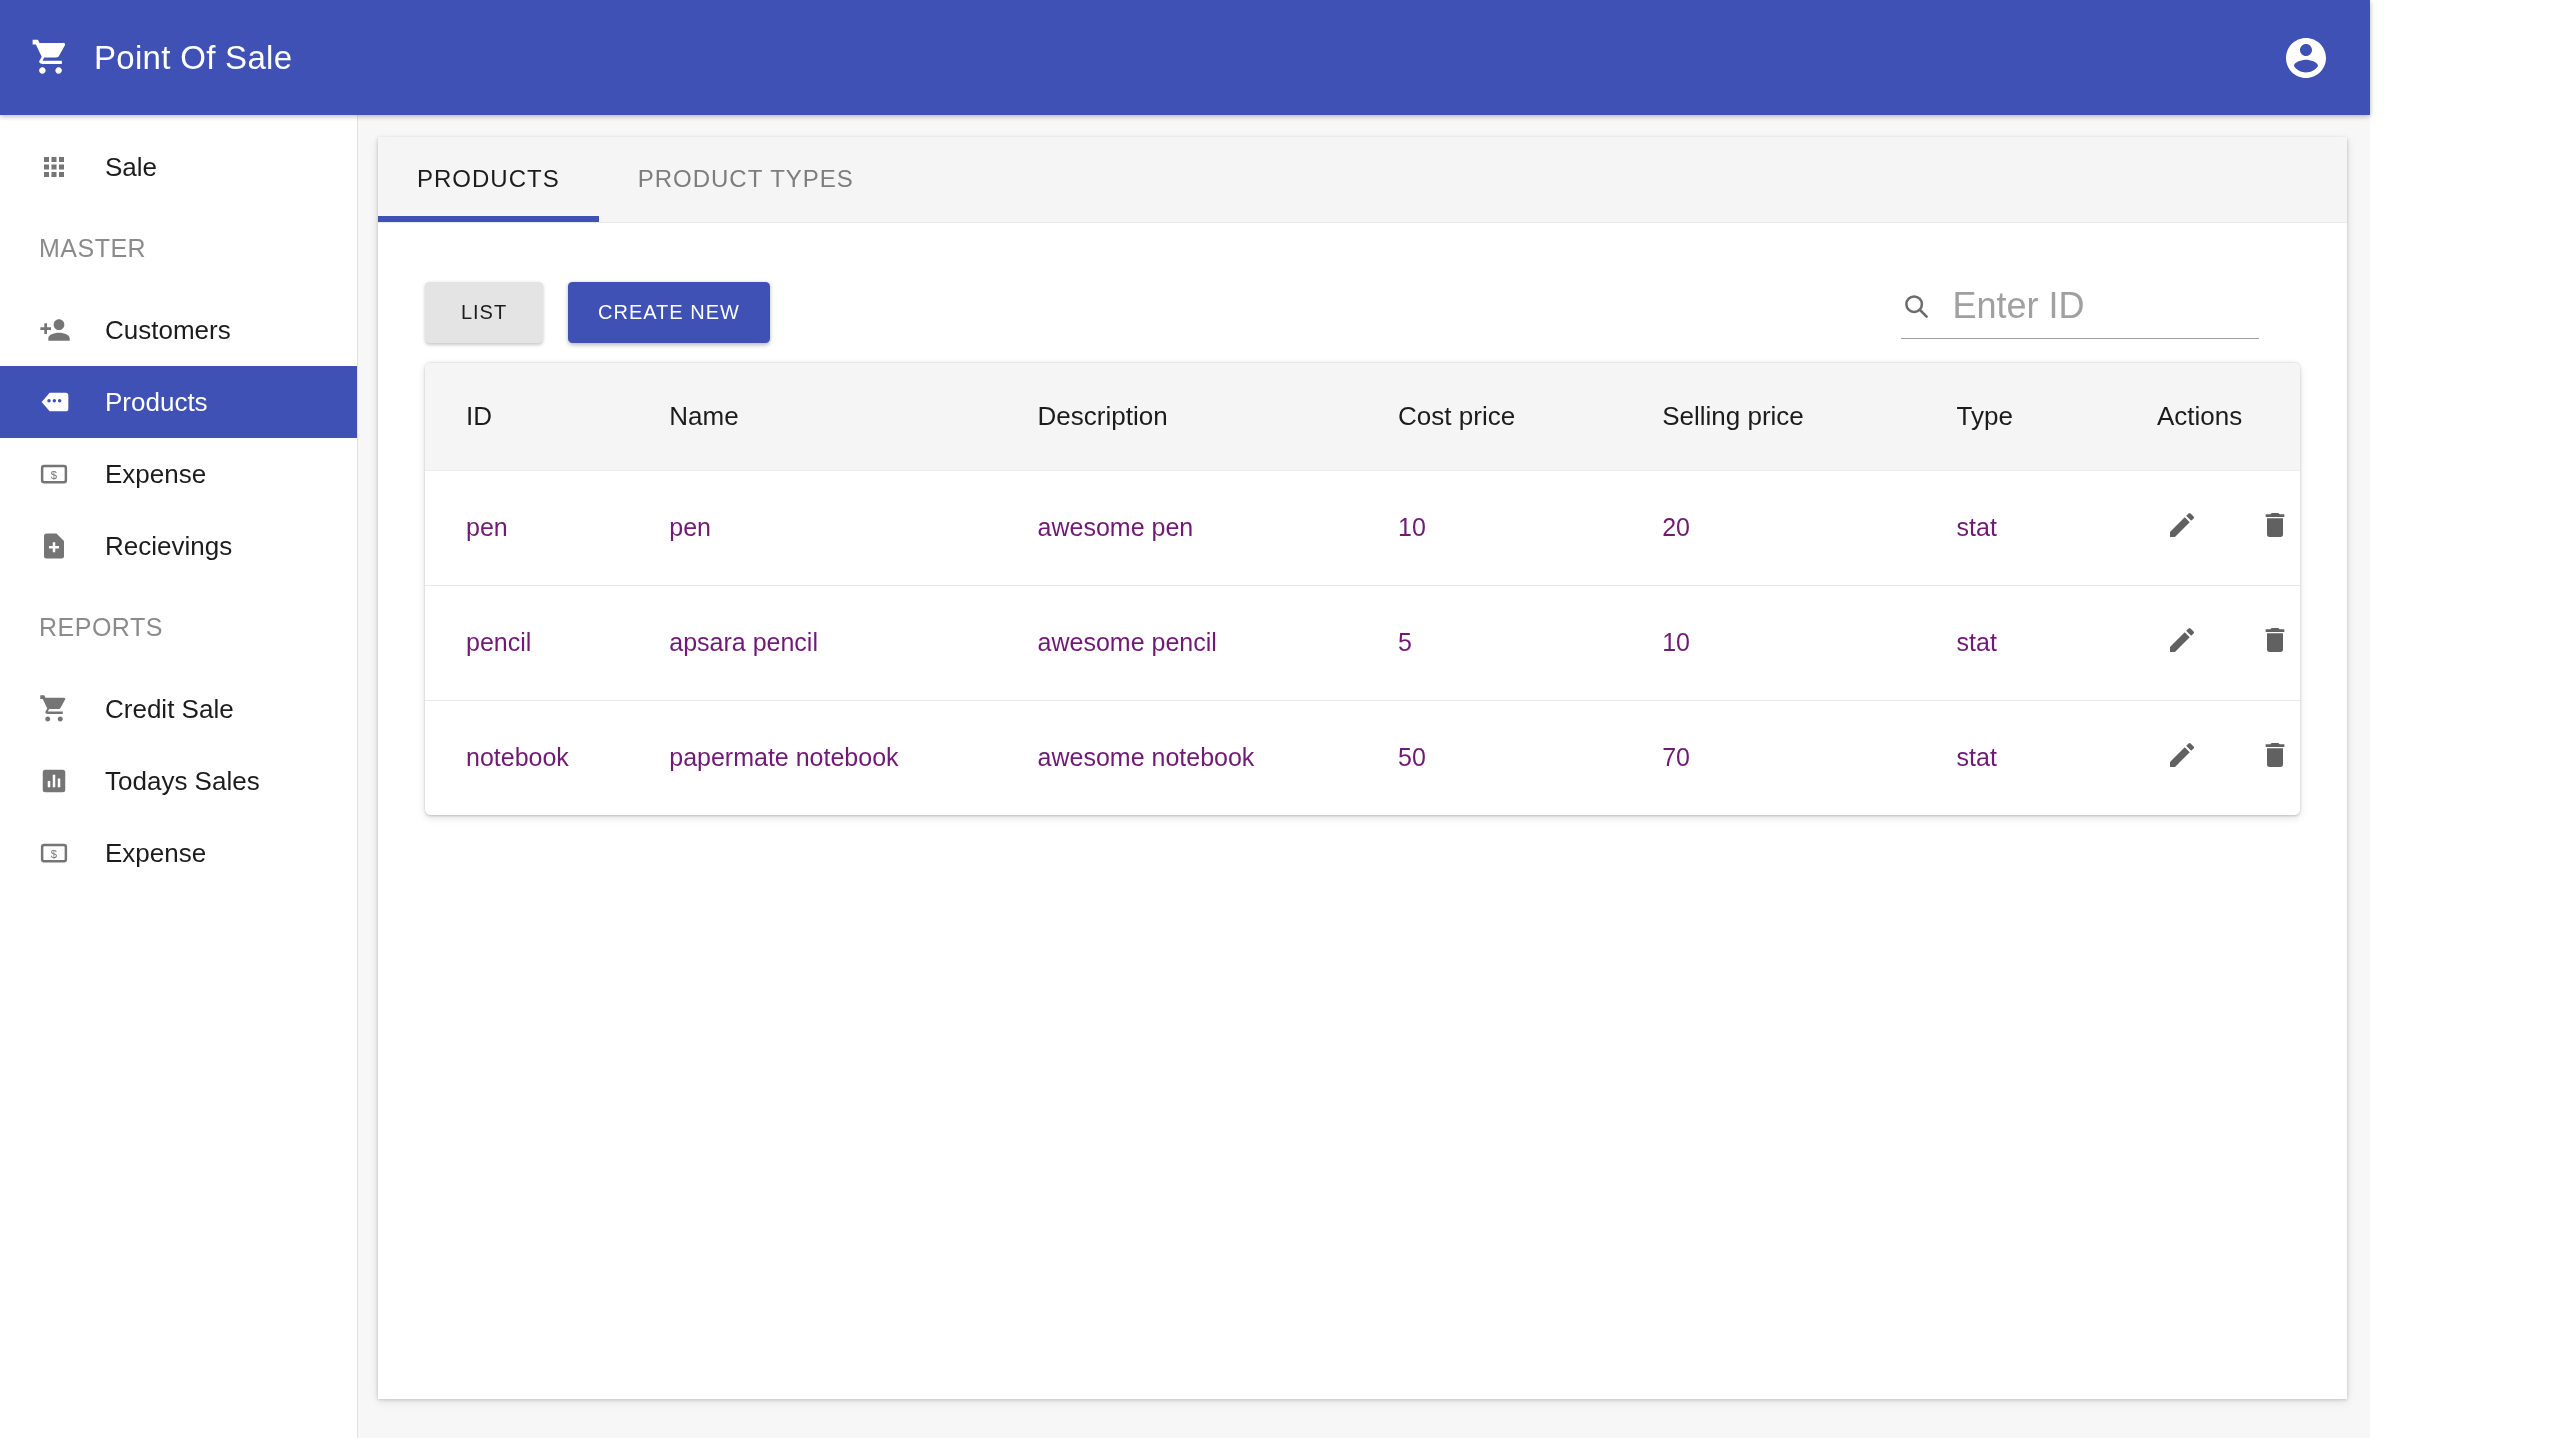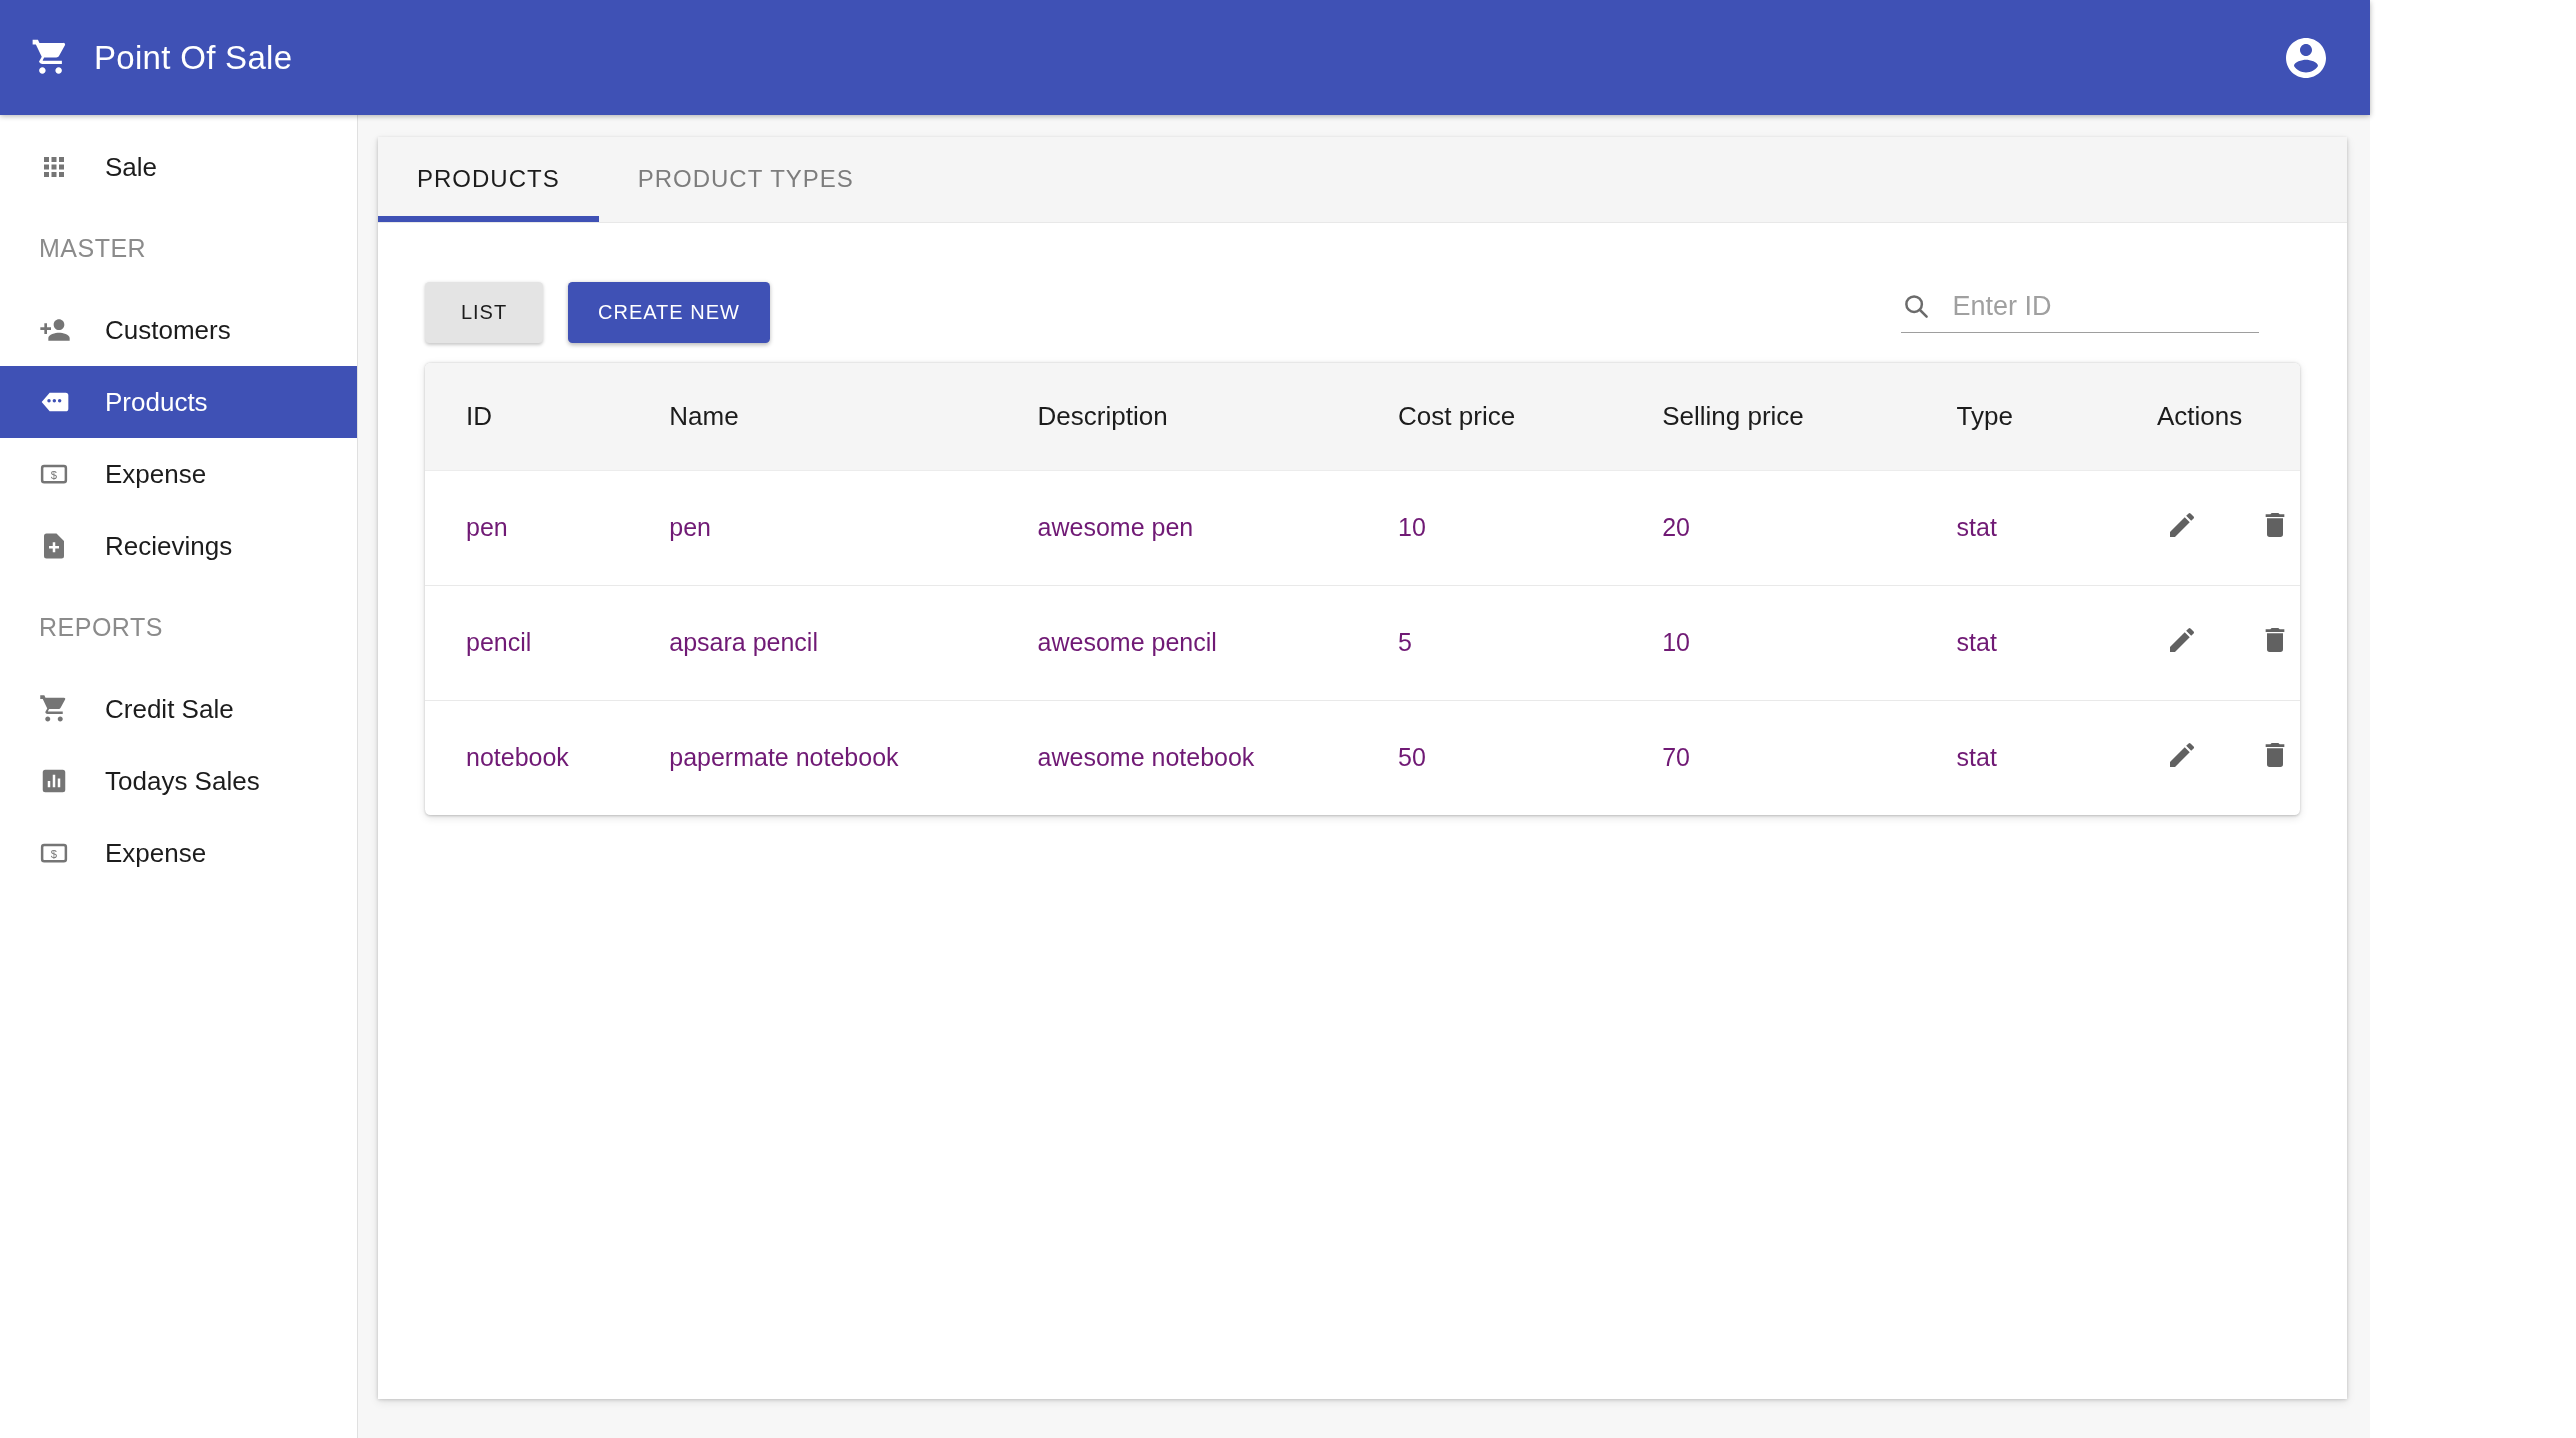--- a/index.html
+++ b/index.html
@@ -89,21 +89,21 @@
 
   .search-box {
     display: flex; align-items: center;
     border-bottom: 1.8px solid #9e9e9e;
     width: 358px; padding-bottom: 10.7px; margin-right: 41px;
   }
   .search-box svg { display:block; margin-right: 21.5px; }
   .search-input {
     border: none; outline: none; background: transparent;
     font-family: "Liberation Sans", sans-serif;
-    font-size: 27px; color: #1c1c1c; width: 100%;
+    font-size: 36px; color: #1c1c1c; width: 100%;
   }
   .search-input::placeholder { color: #a0a0a0; }
 
   
   .table-wrap { padding: 20px 47px 8px 47px; }
   .tbl {
     width: 100%; border-collapse: collapse;
     background: #ffffff; border-radius: 5.4px; overflow: hidden;
     box-shadow: 0 0.9px 2.7px rgba(0,0,0,0.20), 0 2.7px 8px rgba(0,0,0,0.11);
   }

